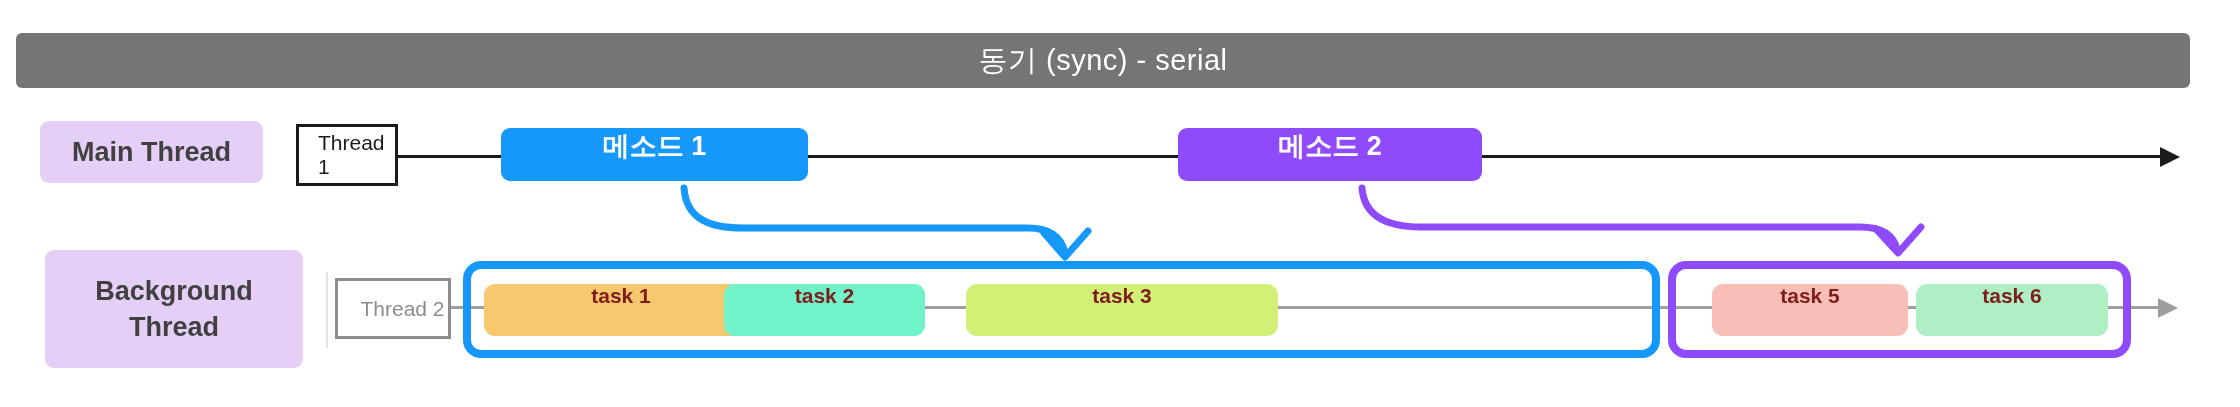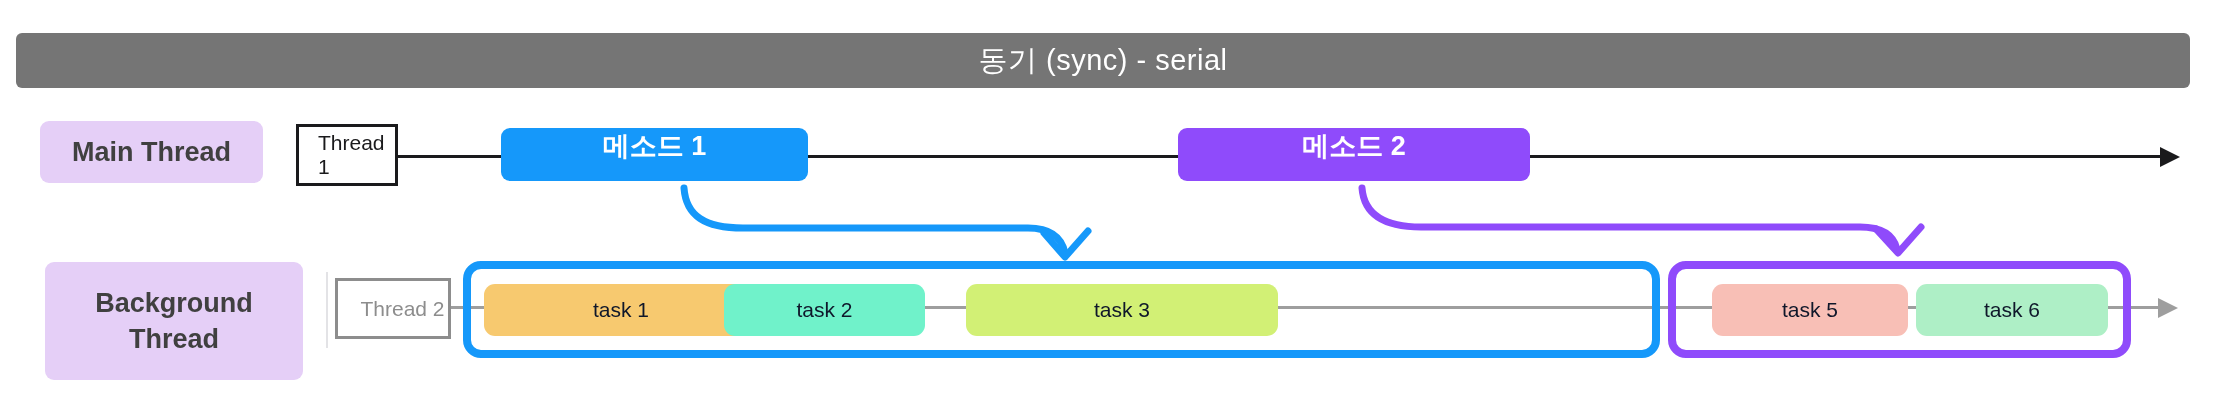--- a/index.html
+++ b/index.html
@@ -27,22 +27,22 @@
     position:absolute;top:128px;height:53px;border-radius:9px;z-index:2;
     display:flex;justify-content:center;
     color:#ffffff;font-size:27px;font-weight:700;
   }
   .group{
     position:absolute;top:261px;height:97px;border-style:solid;border-width:8px;
     border-radius:18px;box-sizing:border-box;z-index:1;background:transparent;
   }
   .task{
     position:absolute;top:284px;height:52px;border-radius:11px;z-index:2;
-    display:flex;align-items:center;justify-content:center;
-    color:#0f172a;font-size:21px;font-weight:400;
+    display:flex;justify-content:center;
+    color:#7f1d1d;font-size:21px;font-weight:700;
   }
   .vdivider{position:absolute;left:326px;top:272px;width:2px;height:76px;background:#e3e3e6;}
   svg.arrows{position:absolute;left:0;top:0;z-index:3;pointer-events:none;}
 </style>
 </head>
 <body>
 
 <div class="canvas">
 
   <div class="banner" style="background: rgb(117, 117, 117);">
@@ -57,25 +57,25 @@
   <div class="arrowhead" style="left:2160px;top:146.5px;border-left:20px solid #1a1a1c;"></div>
 
   <div class="thread-box" style="left: 296px; top: 124px; width: 102px; height: 62px; color: rgb(26, 26, 28); border-color: rgb(26, 26, 28);">
     <span>Thread 1</span>
   </div>
 
   <div class="method" style="left: 501px; width: 307px; background: rgb(21, 152, 250);">
     <span>메소드 1</span>
   </div>
 
-  <div class="method" style="left: 1178px; width: 352px; background: rgb(143, 75, 251);">
+  <div class="method" style="left: 1178px; width: 304px; background: rgb(143, 75, 251);">
     <span>메소드 2</span>
   </div>
 
-  <div class="lane-label" style="left: 45px; top: 250px; width: 258px; height: 118px; background: rgb(229, 207, 247); margin-top: 12px;">
+  <div class="lane-label" style="left: 45px; top: 250px; width: 258px; height: 118px; background: rgb(229, 207, 247);">
     <span>Background</span>
     <span>Thread</span>
   </div>
 
   <div class="vdivider"></div>
 
   <div class="axis" style="left:447px;top:306px;width:1715px;background:#9e9e9e;"></div>
   <div class="arrowhead" style="left:2158px;top:297.5px;border-left:20px solid #9e9e9e;"></div>
 
   <div class="thread-box" style="left: 335px; top: 278px; width: 116px; height: 61px; color: rgb(141, 141, 141); border-color: rgb(141, 141, 141);">

